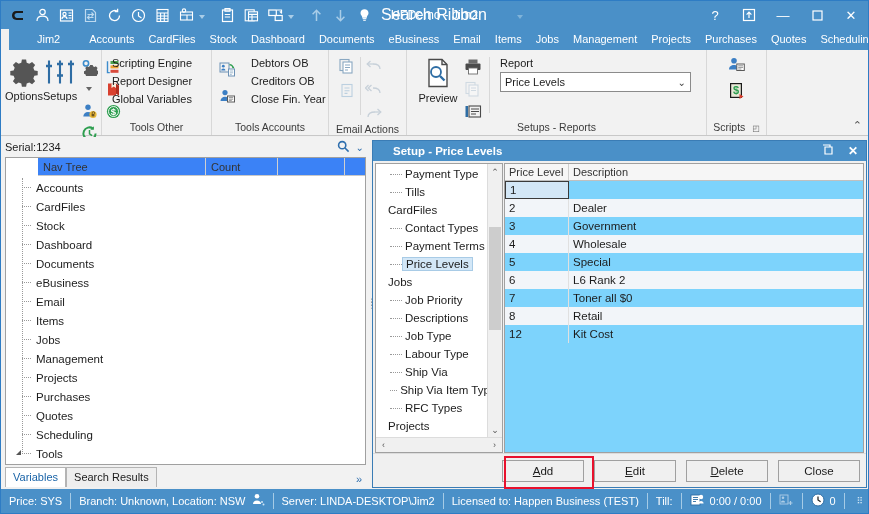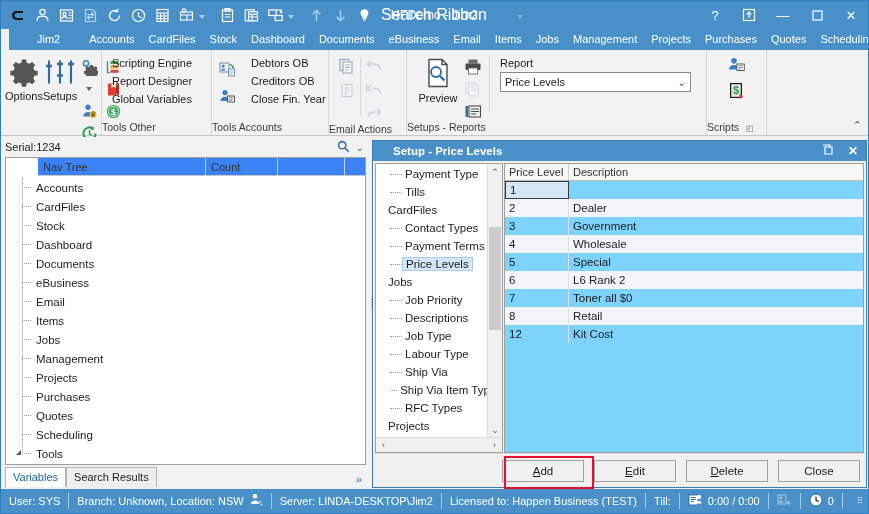--- a/index.html
+++ b/index.html
@@ -77,21 +77,21 @@
     border-bottom: 1px solid #c8c8c8;
     display: flex; align-items: stretch;
   }
   .rgroup {
     display: flex; flex-direction: column;
     border-right: 1px solid #d8d8d8;
     position: relative;
   }
   .rgroup-body { flex: 1; display: flex; align-items: flex-start; padding: 3px 4px 0 4px; }
   .rgroup-title {
-    height: 14px; font-size: 10.5px;
+    height: 14px; text-align: center; font-size: 10.5px;
     color: #3b3b3b; line-height: 13px;
   }
   .bigbtn {
     width: 54px; display: flex; flex-direction: column;
     align-items: center; justify-content: flex-start; padding-top: 4px;
   }
   .bigbtn .lbl { font-size: 11px; margin-top: 3px; color: #1c1c1c; }
   .icogrid {
     display: grid; grid-template-columns: 24px 24px;
     grid-auto-rows: 22px; align-items: center; justify-items: center;
@@ -894,21 +894,21 @@
       <div class="dbtn"><u>A</u>dd</div>
       <div class="dbtn"><u>E</u>dit</div>
       <div class="dbtn"><u>D</u>elete</div>
       <div class="dbtn">Close</div>
     </div>
   </div>
 
   <div class="redbox"></div>
 
   <div class="statusbar">
-    <div class="sb-cell">User: SYS</div>
+    <div class="sb-cell">Price: SYS</div>
     <div class="sb-div"></div>
     <div class="sb-cell">
       <span>Branch: Unknown, Location: NSW</span>
       <span>
         <svg width="14" height="14" viewBox="0 0 14 14">
             <circle cx="6" cy="3.2" r="2.3" fill="#fff"></circle>
             <path d="M2 11c0-2.3 1.8-3.6 4-3.6s4 1.3 4 3.6z" fill="#fff"></path>
             <circle cx="11" cy="9" r="1" fill="#cfe4f4"></circle>
             <circle cx="12.5" cy="11.5" r="1" fill="#cfe4f4"></circle>
           </svg>

